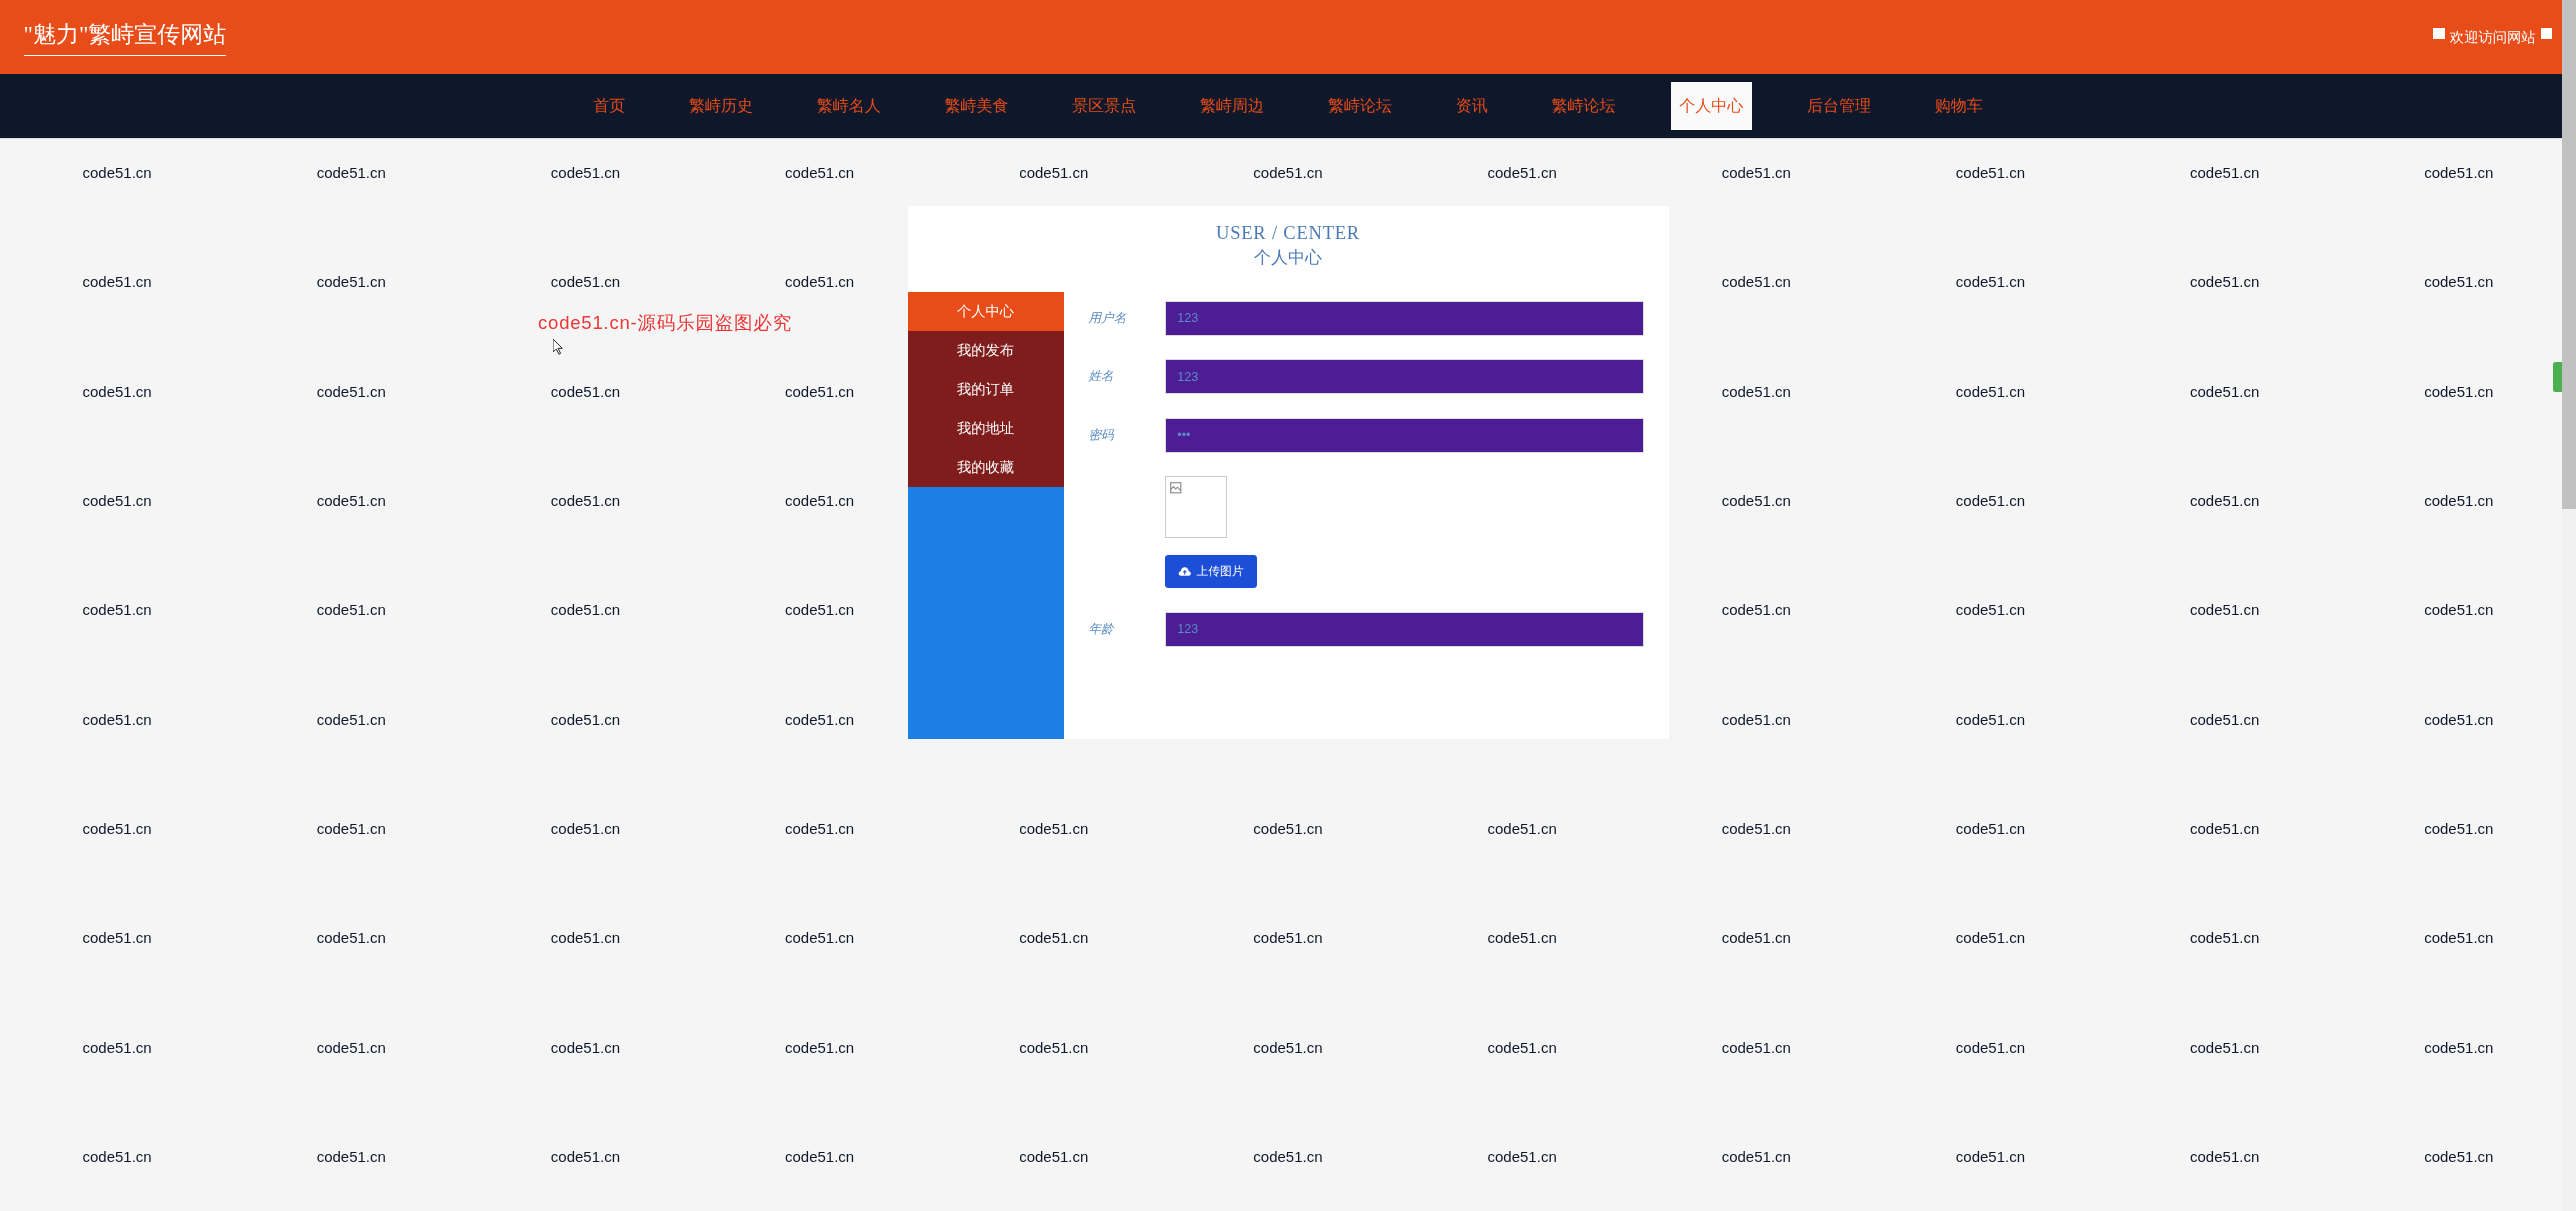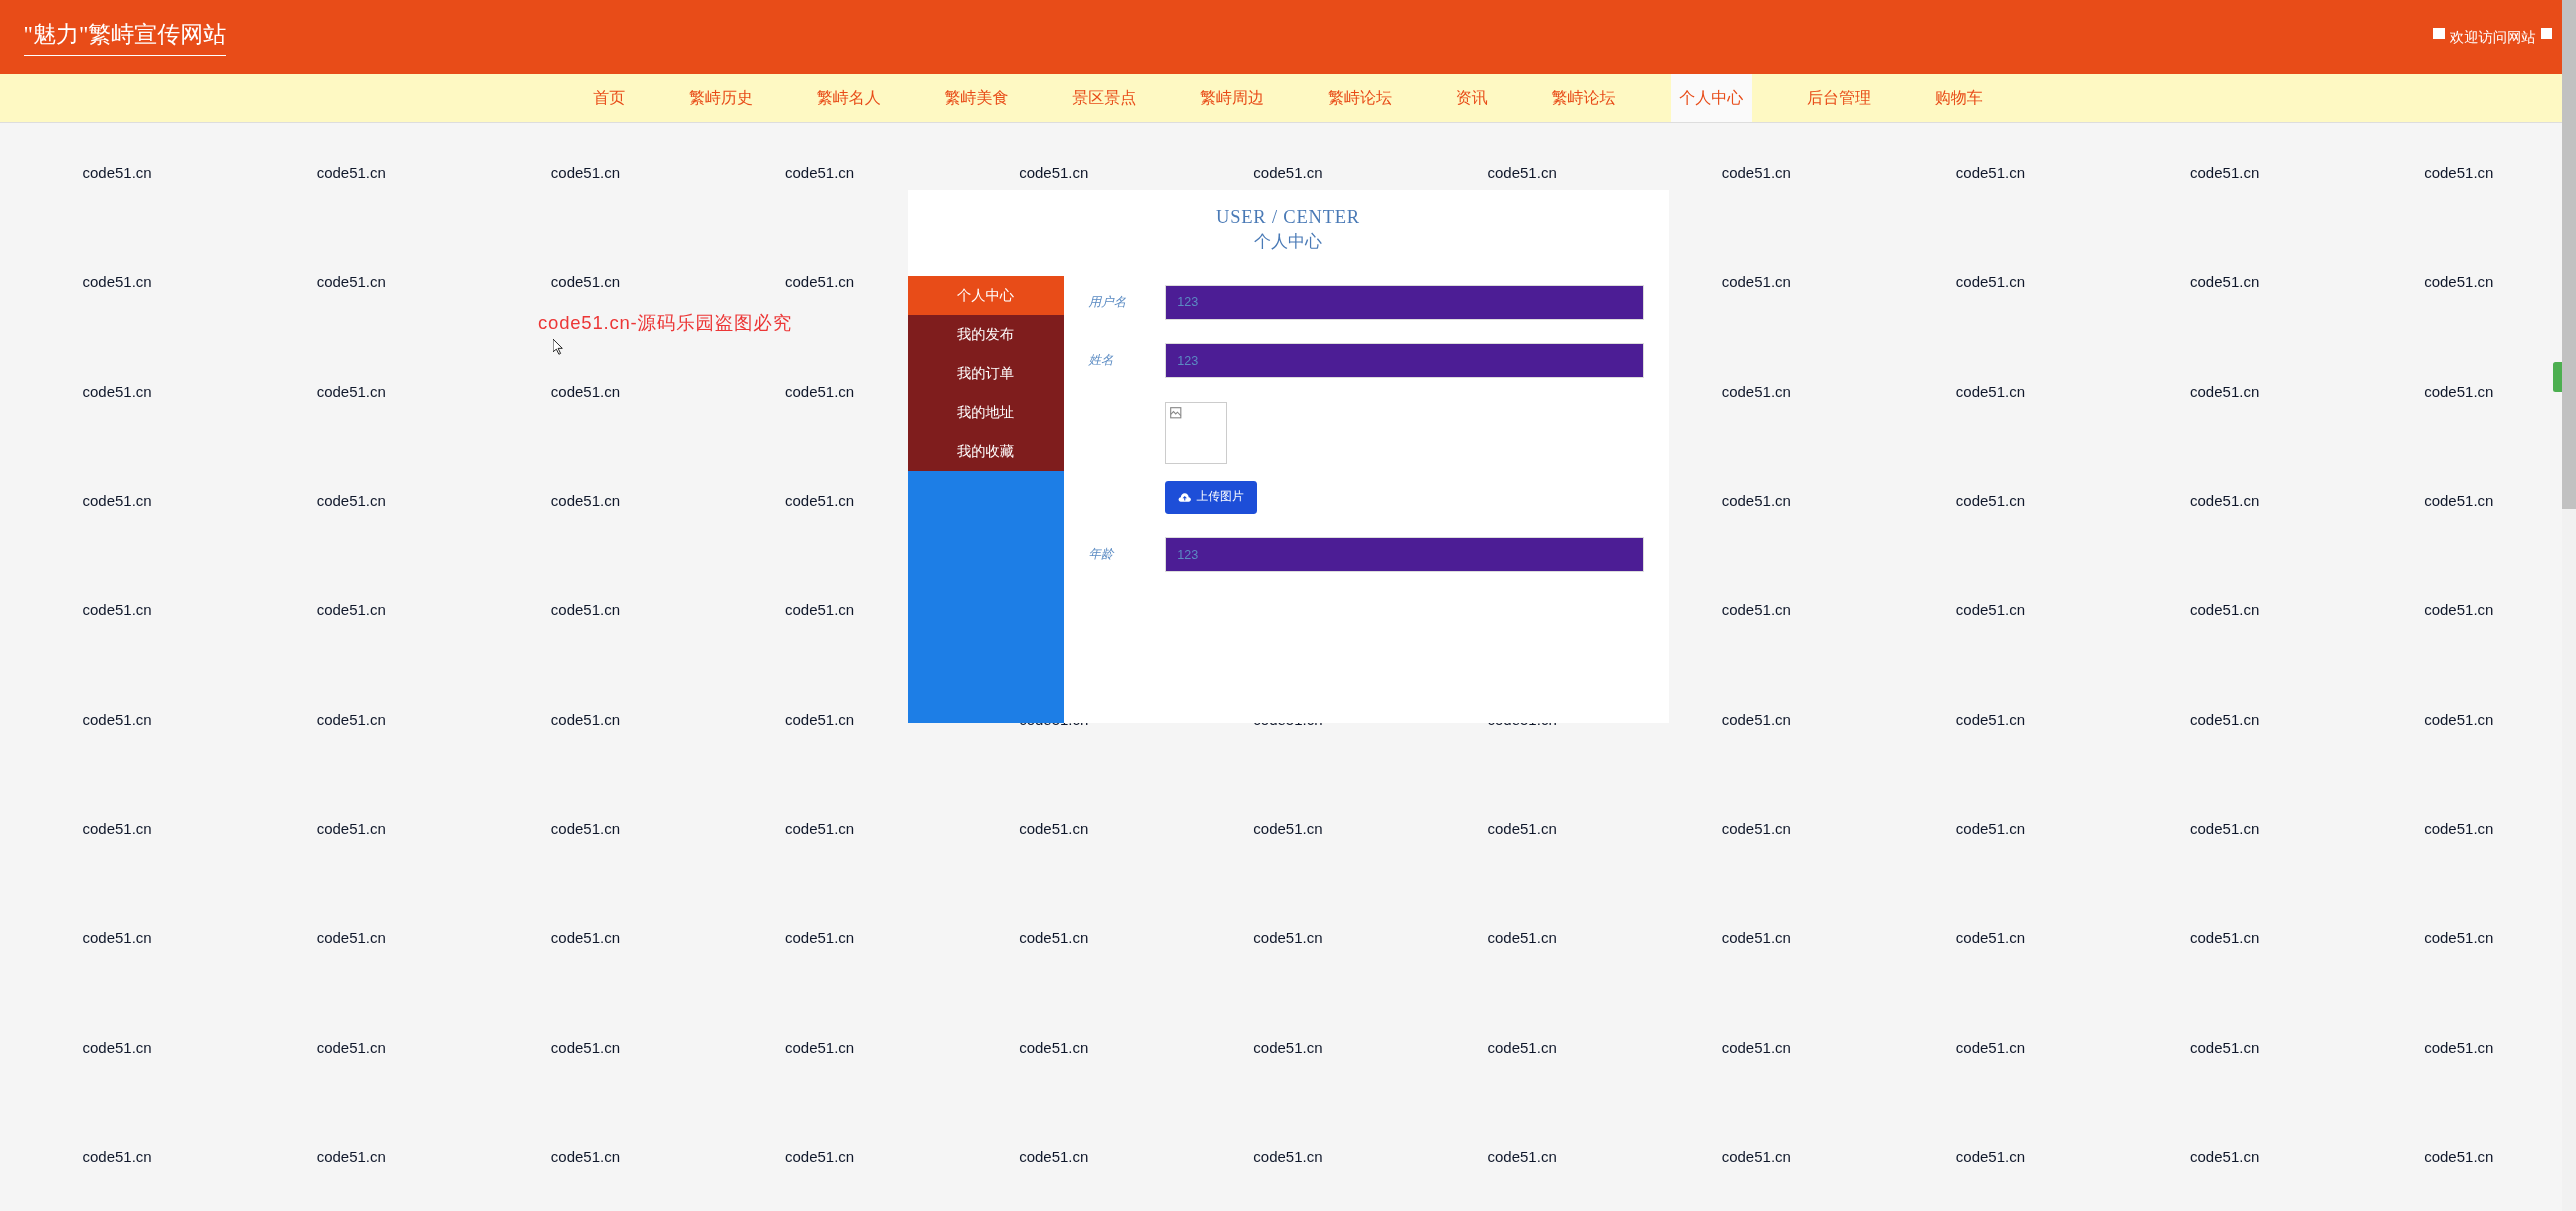--- a/index.html
+++ b/index.html
@@ -62,22 +62,22 @@
       gap: 5px;
       margin-left: 44px;
     }
     .small-box {
       width: 11.8px; height: 11.8px;
       border: 0.8px solid #fff;
       background: #fff;
       display: inline-block;
     }
     .nav {
-      background: #fef9c3;
-      height: 49px;
+      background: #0f172a;
+      height: 65px;
       display: flex;
       align-items: center;
       justify-content: center;
       gap: 47px;
       border-bottom: 0.8px solid #ddd;
       position: relative;
       z-index: 2;
     }
     .nav a {
       color: #e84c18;
@@ -401,20 +401,24 @@
       <div class="sidebar-fill"></div>
     </div>
     <div class="form-area">
       <div class="form-row">
         <div class="form-label">用户名</div>
         <input class="form-input" value="123" style="">
       </div>
       <div class="form-row">
         <div class="form-label">姓名</div>
         <input class="form-input" value="123" style="">
+      </div>
+      <div class="form-row">
+        <div class="form-label">密码</div>
+        <input type="password" class="form-input" value="123" style="">
       </div>
       <div class="img-placeholder">
         <svg viewBox="0 0 24 24" fill="none" stroke="#888" stroke-width="2">
             <rect x="3" y="3" width="18" height="18"></rect>
             <path d="M3 15l5-5 4 4 3-3 6 6"></path>
           </svg>
       </div>
       <button class="upload-btn">
         <svg width="13.5" height="13.5" viewBox="0 0 24 24" fill="#fff">
             <path d="M19 11c0-3.9-3.1-7-7-7S5 7.1 5 11c-2.2 0-4 1.8-4 4s1.8 4 4 4h14c2.2 0 4-1.8 4-4s-1.8-4-4-4zm-7-2l4 4h-3v4h-2v-4H8l4-4z"></path>

